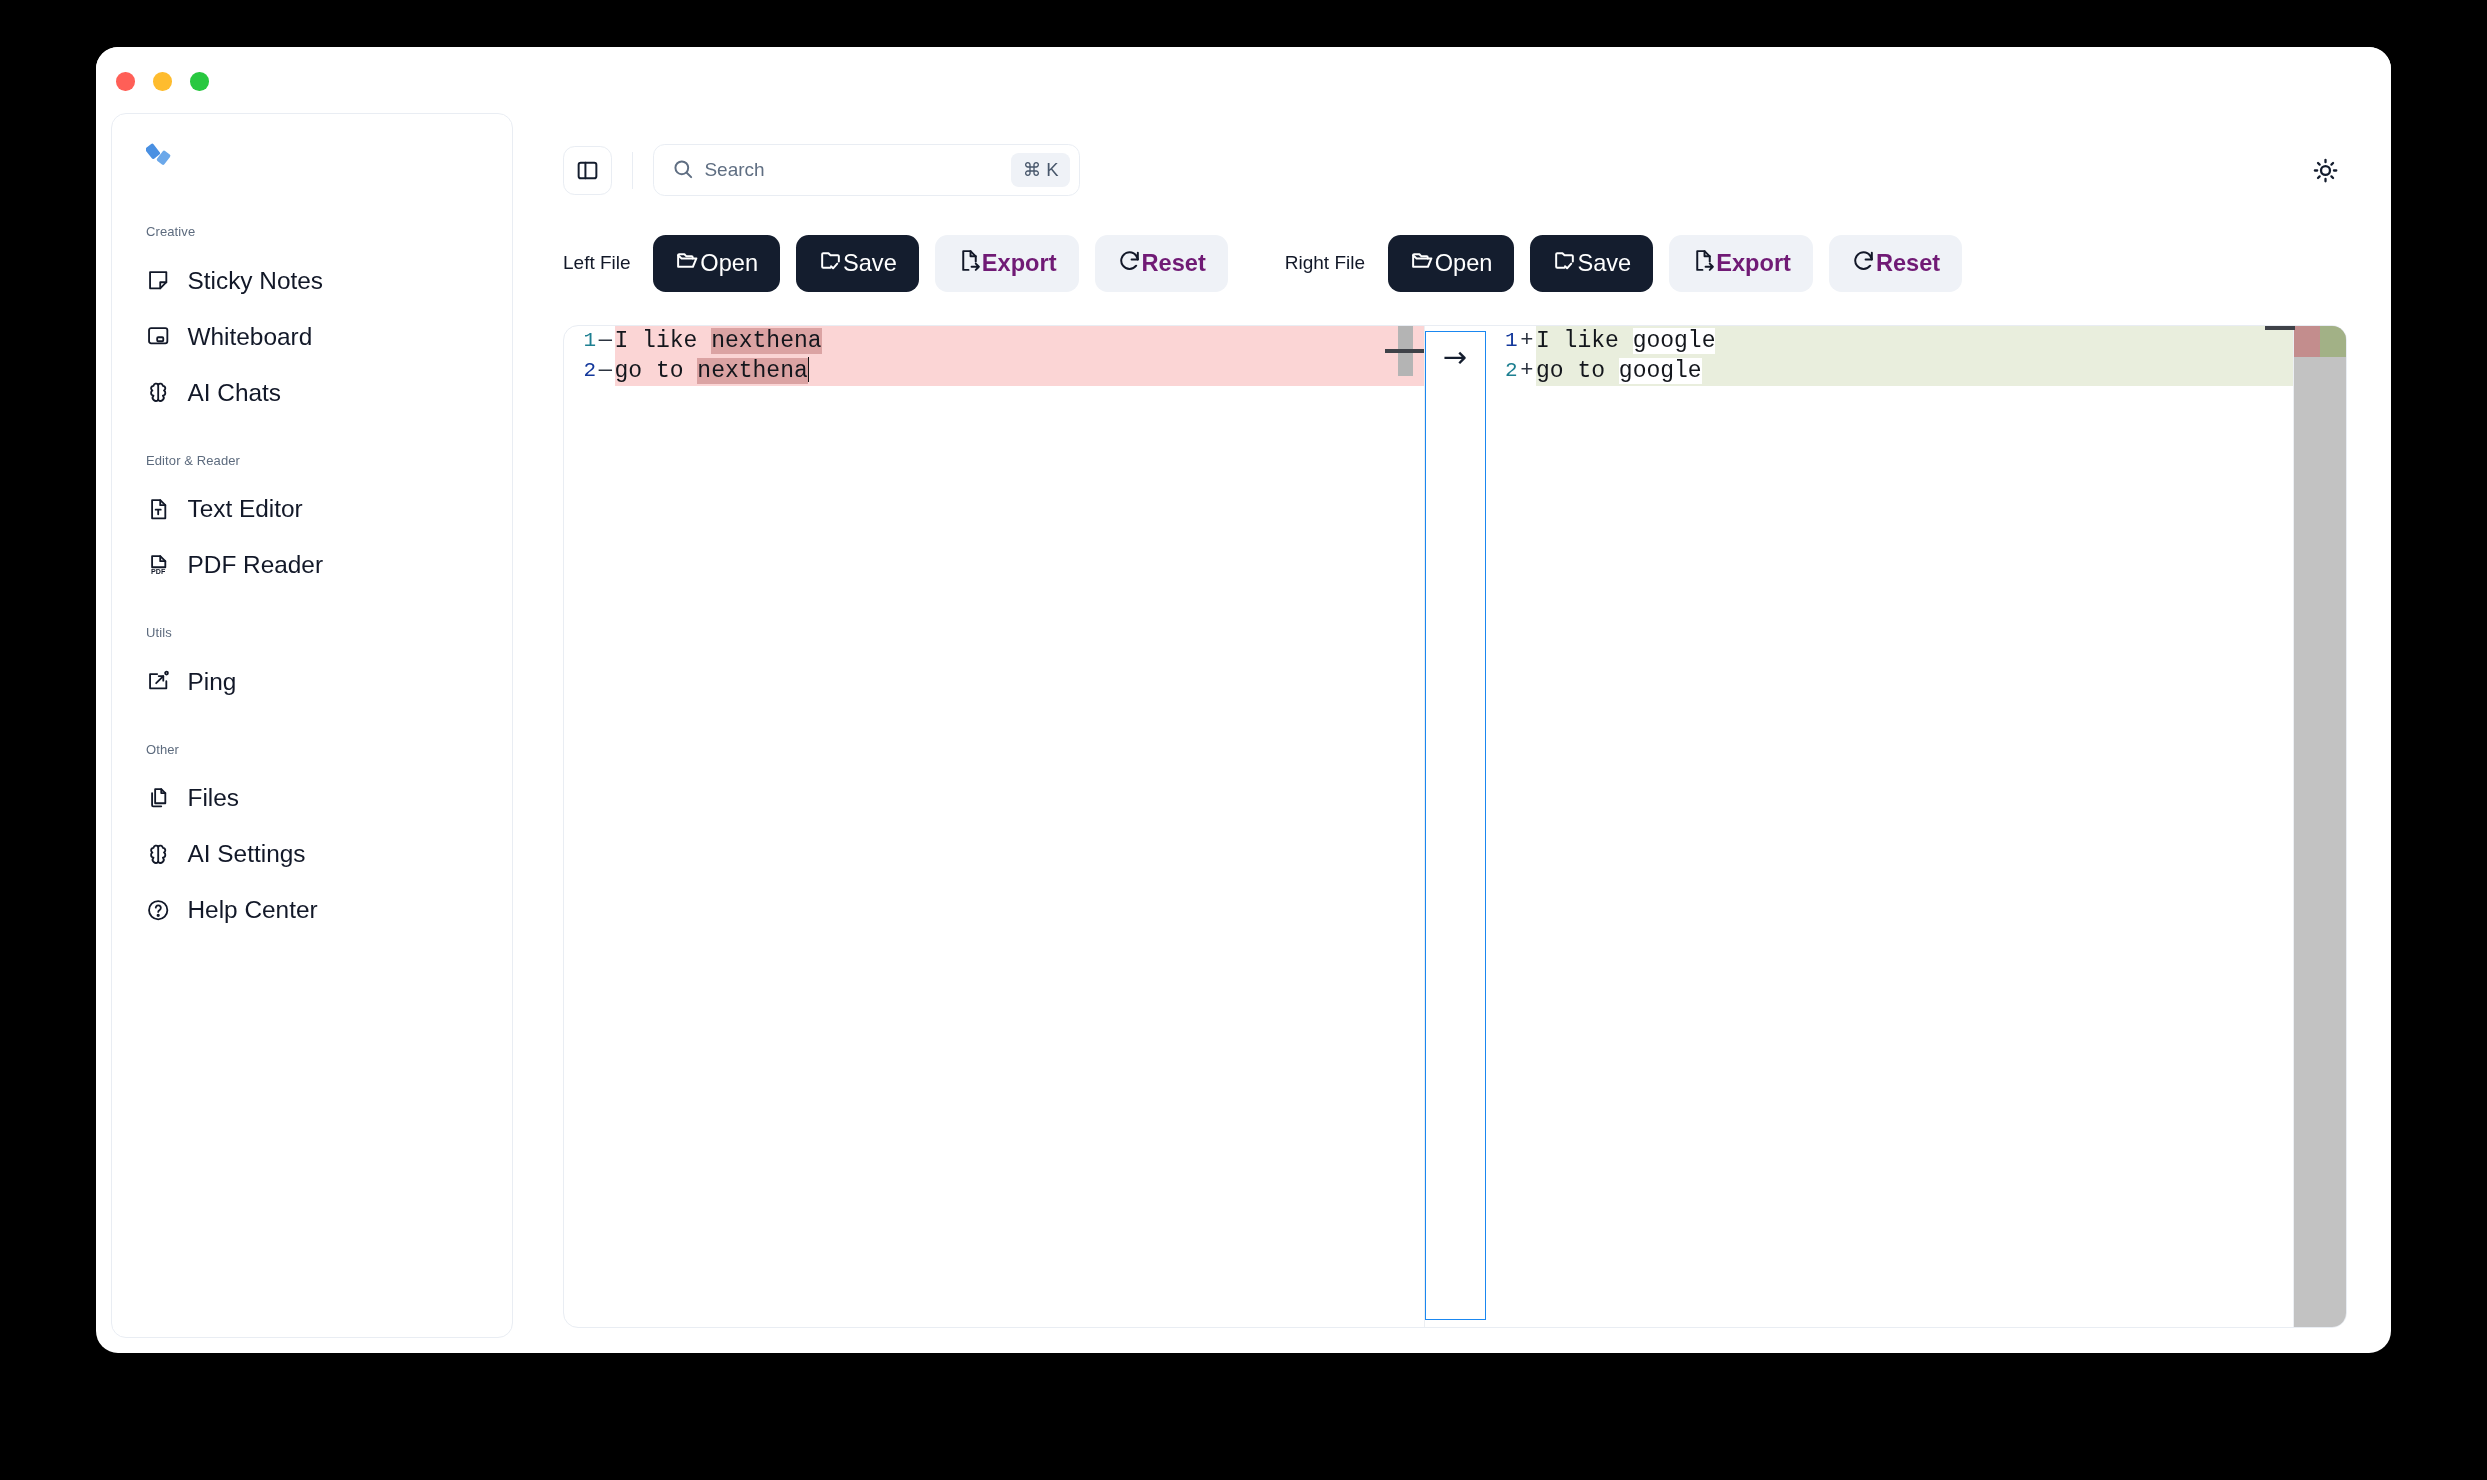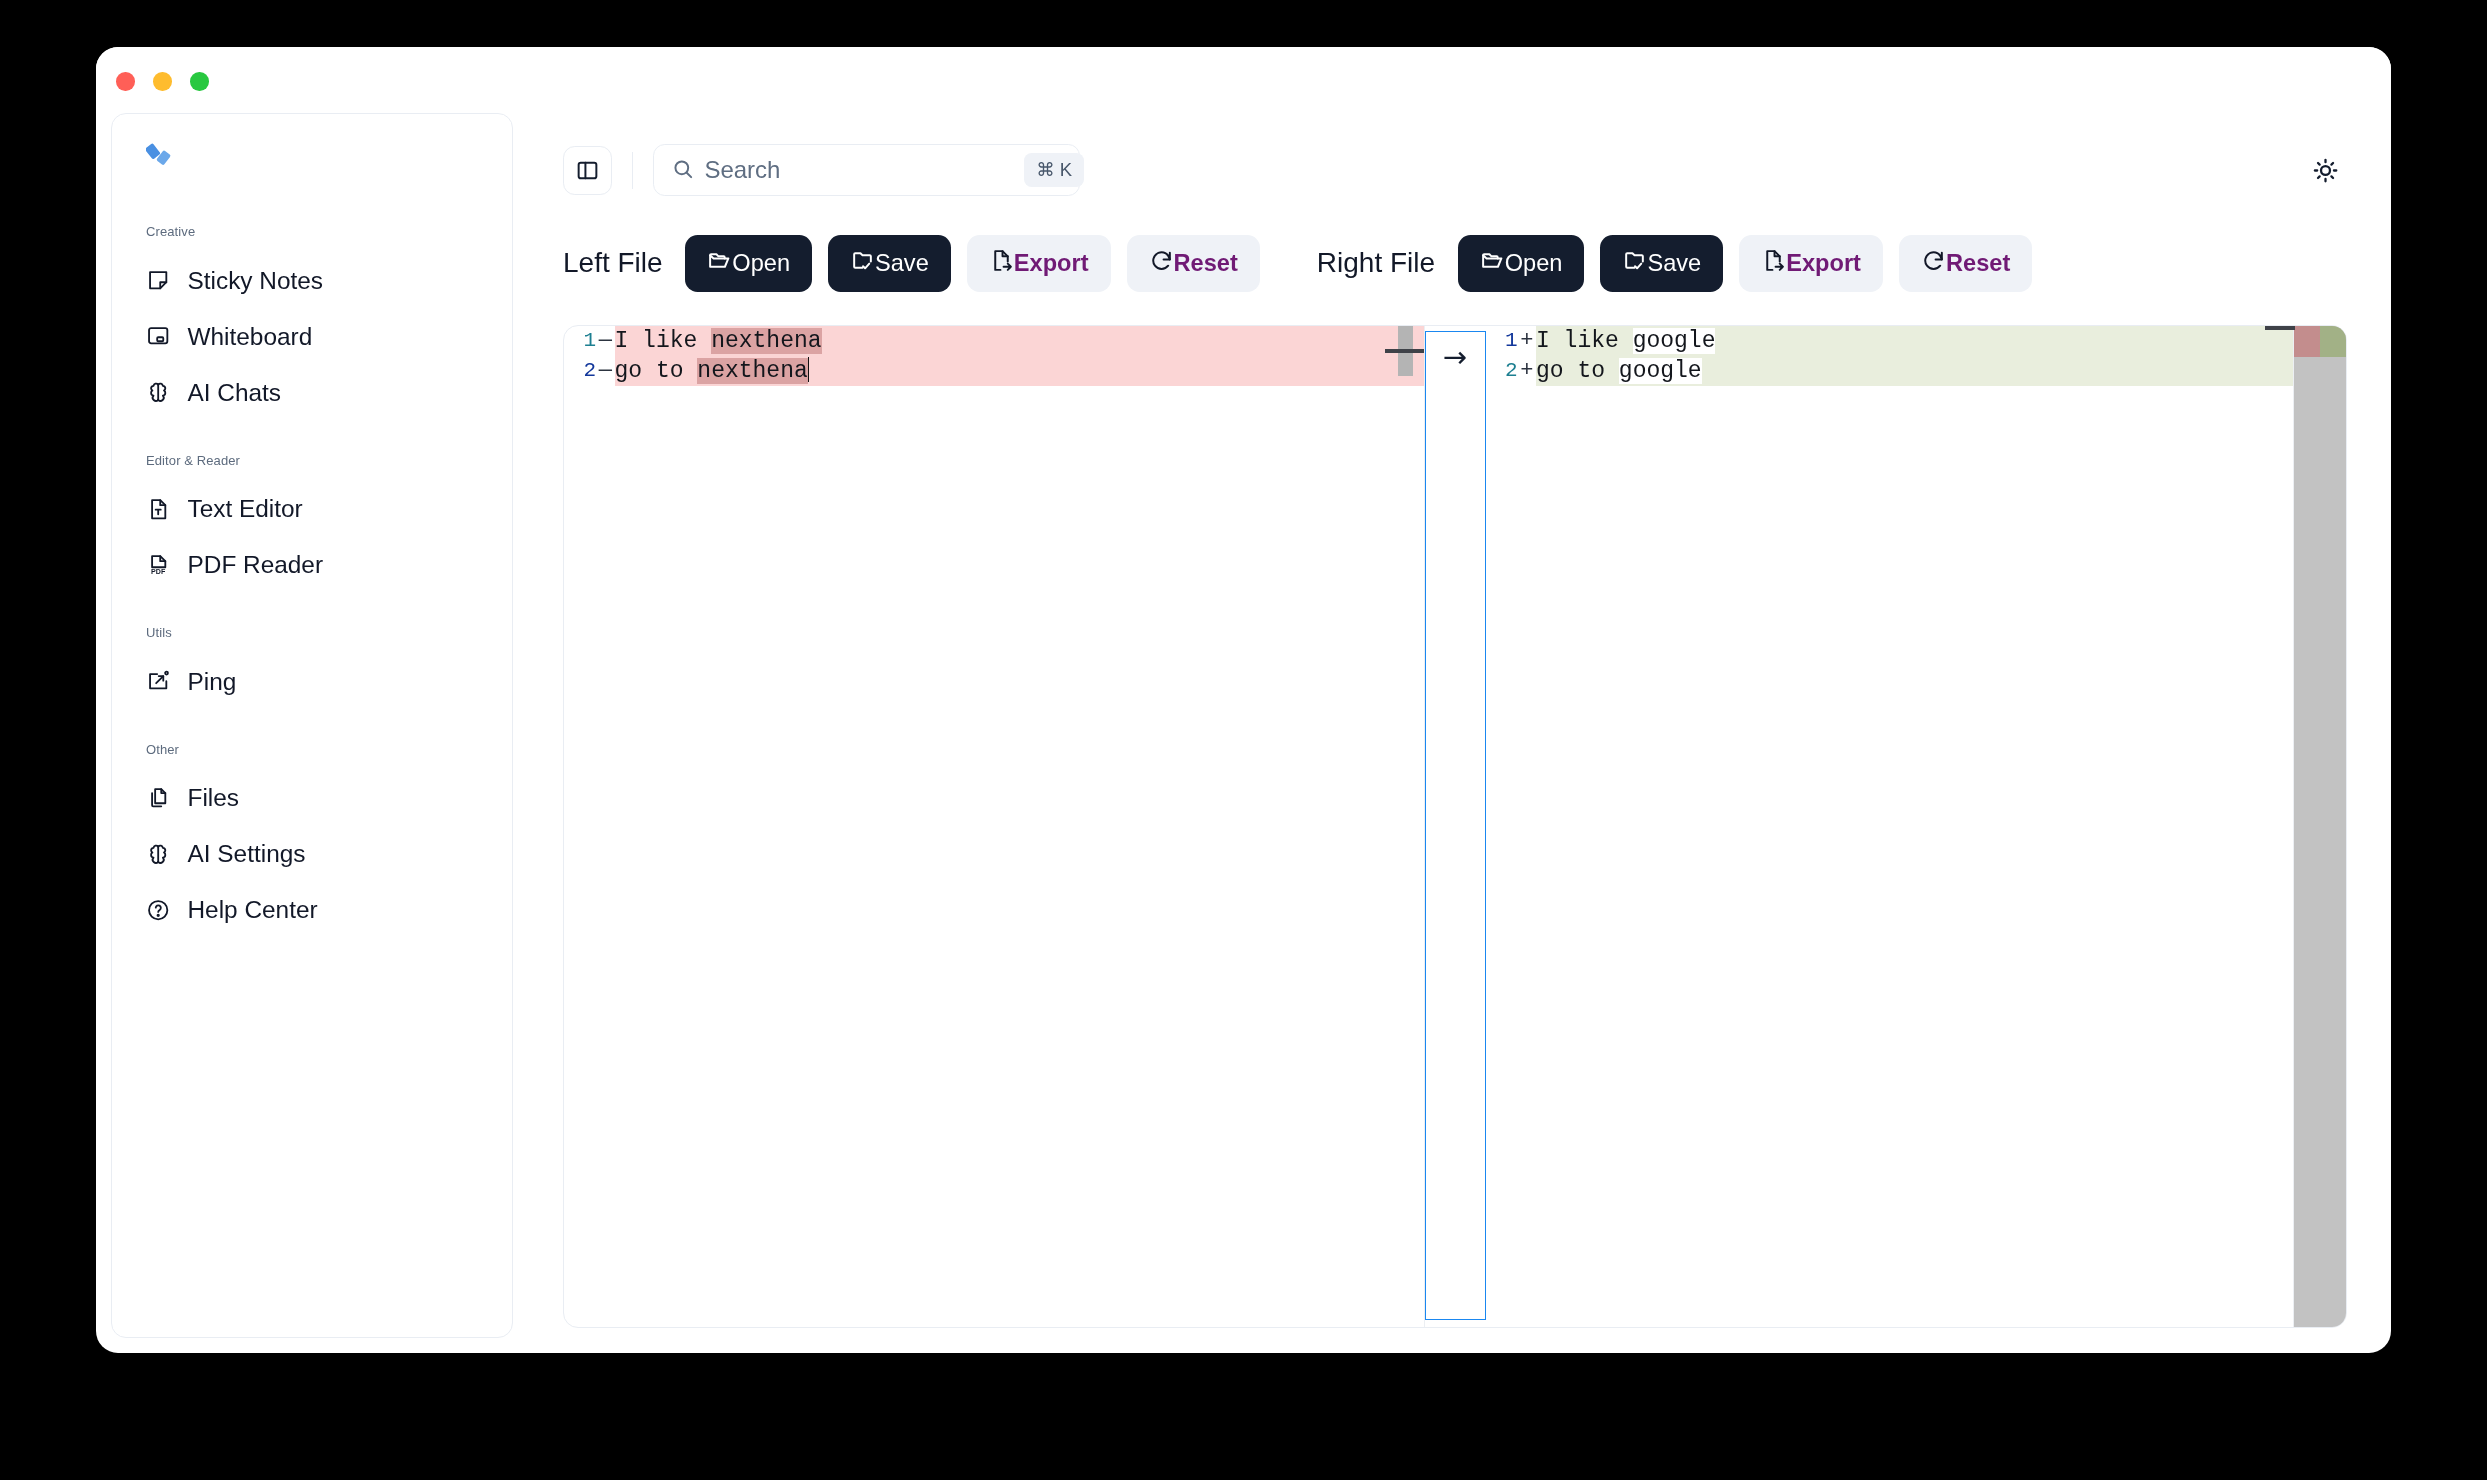--- a/index.html
+++ b/index.html
@@ -132,21 +132,21 @@
     gap: 10px;
     cursor: text;
     flex: 0 0 auto;
   }
   .searchbox svg { width: 23.6px; height: 23.6px; flex: 0 0 23.6px; }
   .search-input {
     flex: 1 1 auto;
     border: none; outline: none;
     background: transparent;
     font-family: "Liberation Sans", sans-serif;
-    font-size: 24px;
+    font-size: 19px;
     color: #0f766e;
   }
   .search-input::placeholder { color: #5f6e82; }
   .kbd {
     background: #eff2f7;
     border-radius: 7.6px;
     padding: 5.9px 11.8px;
     font-size: 18.5px;
     color: #48576b;
     flex: 0 0 auto;
@@ -166,21 +166,21 @@
     position: absolute;
     left: 0; top: 119px;
     width: 100%;
     height: 62px;
     display: flex;
     align-items: center;
     padding-left: 50px;
     gap: 16px;
   }
   .filebar-label {
-    font-size: 28px;
+    font-size: 19px;
     color: #121828;
     margin-right: 6.7px;
   }
   .filebar-label.second { margin-left: 41px; }
   .btn {
     display: inline-flex;
     align-items: center;
     height: 57px;
     padding: 0 22px;
     border-radius: 12.6px;

